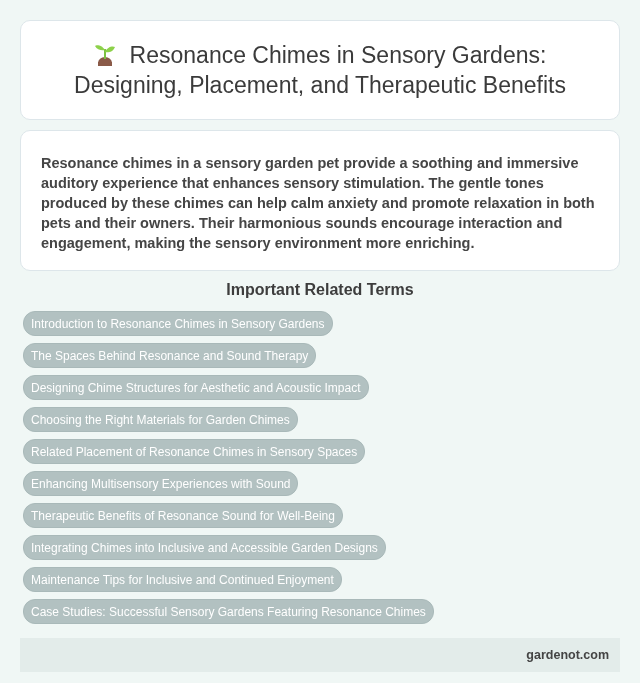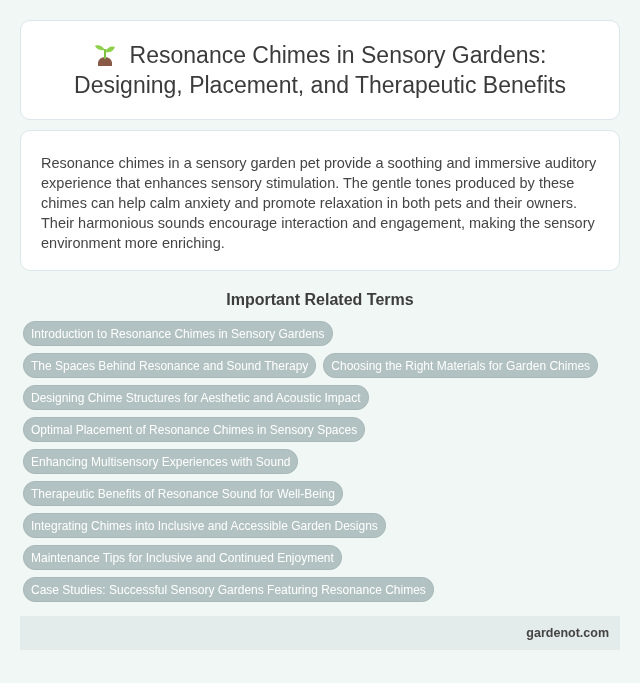--- a/index.html
+++ b/index.html
@@ -40,26 +40,27 @@
     }
     .summary-card {
       margin-top: 10px;
       padding: 22px 20px 20px 20px;
       height: 141px;
     }
     .summary {
       font-size: 14.5px;
       line-height: 20px;
       color: #454545;
+      font-weight: bold;
     }
     .terms-heading {
       text-align: center;
       font-size: 16px;
       color: #3d3d3d;
-      margin-top: 20px;
+      margin-top: 10px;
       margin-bottom: 12px;
     }
     .tags {
       display: flex;
       flex-wrap: wrap;
       gap: 7px 7px;
       padding-left: 3px;
     }
     .tag {
       background: #b2c1c1;
@@ -104,23 +105,23 @@
 
   <div class="card summary-card">
     <p class="summary">Resonance chimes in a sensory garden pet provide a soothing and immersive auditory experience that enhances sensory stimulation. The gentle tones produced by these chimes can help calm anxiety and promote relaxation in both pets and their owners. Their harmonious sounds encourage interaction and engagement, making the sensory environment more enriching.</p>
   </div>
 
   <h2 class="terms-heading">Important Related Terms</h2>
 
   <div class="tags">
     <span class="tag">Introduction to Resonance Chimes in Sensory Gardens</span>
     <span class="tag">The Spaces Behind Resonance and Sound Therapy</span>
+    <span class="tag">Designing Chime Structures for Aesthetic and Acoustic Impact</span>
     <span class="tag">Choosing the Right Materials for Garden Chimes</span>
-    <span class="tag">Designing Chime Structures for Aesthetic and Acoustic Impact</span>
-    <span class="tag">Optimal Placement of Resonance Chimes in Sensory Spaces</span>
+    <span class="tag">Related Placement of Resonance Chimes in Sensory Spaces</span>
     <span class="tag">Enhancing Multisensory Experiences with Sound</span>
     <span class="tag">Therapeutic Benefits of Resonance Sound for Well-Being</span>
     <span class="tag">Integrating Chimes into Inclusive and Accessible Garden Designs</span>
     <span class="tag">Maintenance Tips for Inclusive and Continued Enjoyment</span>
     <span class="tag">Case Studies: Successful Sensory Gardens Featuring Resonance Chimes</span>
   </div>
 
   <div class="footer">
     <span>gardenot.com</span>
   </div>

